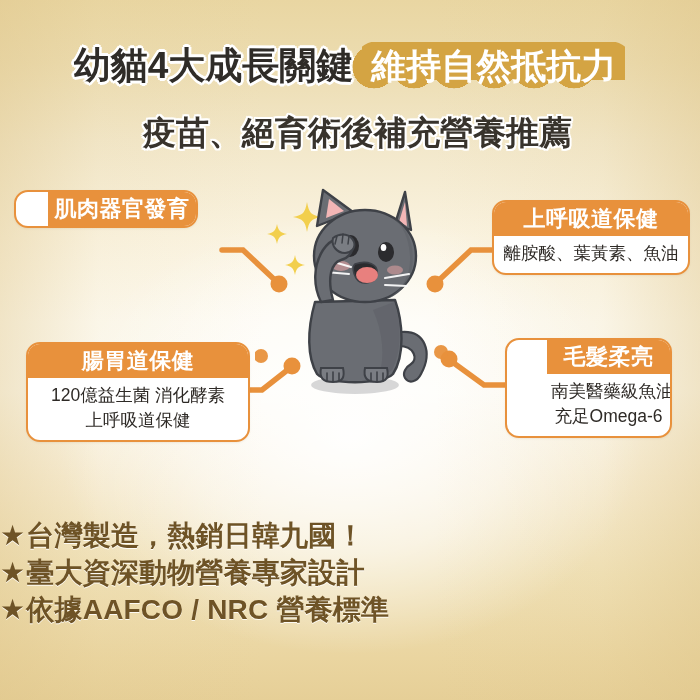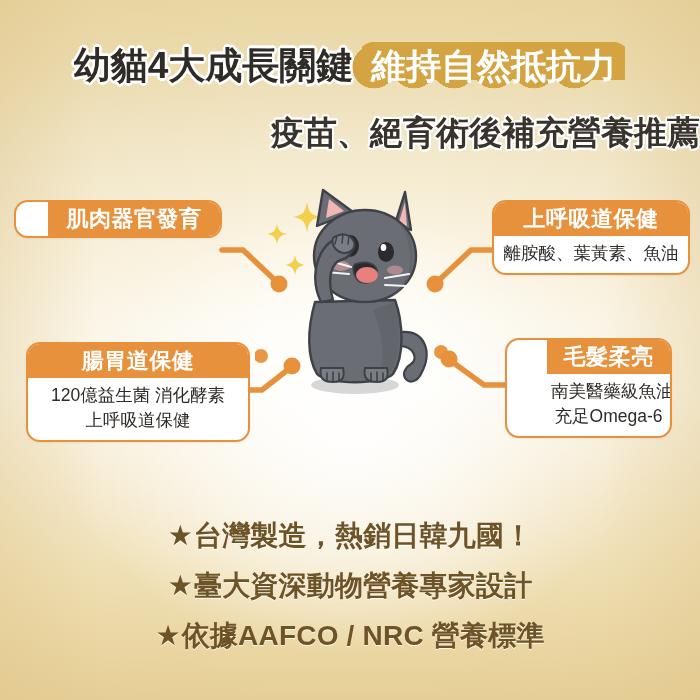--- a/index.html
+++ b/index.html
@@ -60,21 +60,21 @@
     background-position:0 0,0 0,0 0,0 0,0 0,0 0, 10px 13%;
     border-radius:26px;
   }
   .hl-pill-text{
     position:relative;z-index:2;
     font-size:35px;font-weight:bold;color:#ffffff;white-space:nowrap;
     padding:0 10px;letter-spacing:0px;
   }
   .subhead{
     position:absolute;left:15px;right:0;top:108px;height:50px;
-    display:flex;align-items:center;justify-content:flex-end;z-index:6;
+    display:flex;align-items:center;justify-content:center;z-index:6;
   }
   .subhead-text{
     font-size:33px;font-weight:bold;color:#38332c;white-space:nowrap;
     text-shadow:
       2px 0 0 #fff,-2px 0 0 #fff,0 2px 0 #fff,0 -2px 0 #fff,
       1.6px 1.6px 0 #fff,-1.6px 1.6px 0 #fff,1.6px -1.6px 0 #fff,-1.6px -1.6px 0 #fff;
   }
 
   
   #connectors{position:absolute;left:0;top:0;width:700px;height:700px;z-index:3;}
@@ -104,29 +104,29 @@
   .callout .body{
     padding:5px 4px 7px 4px;
     text-align:center;
     color:#2e2a26;
     font-size:17.5px;
     line-height:1.42;
     white-space:nowrap;
   }
   .callout .body div{white-space:nowrap;}
 
-  #box-muscle{left:14px;top:200px;width:208px;padding-left:32px;}
+  #box-muscle{left:14px;top:190px;width:184px;padding-left:32px;}
   #box-resp{left:492px;top:200px;width:198px;}
   #box-gut{left:26px;top:342px;width:224px;}
   #box-coat{left:505px;top:338px;width:167px;padding-left:40px;}
 
   
   .bullets{
     position:absolute;left:0;right:0;top:518px;z-index:6;
-    display:flex;flex-direction:column;align-items:center;gap:14px;
+    display:flex;flex-direction:column;gap:1px;
   }
   .bullet{
     font-size:28px;font-weight:bold;color:#6e5326;white-space:nowrap;
     line-height:36px;letter-spacing:0.2px;
     text-shadow:0 1px 0 rgba(255,255,255,0.85);
   }
   .bullet .star{margin-right:1px;}
 </style>
 </head>
 <body>

